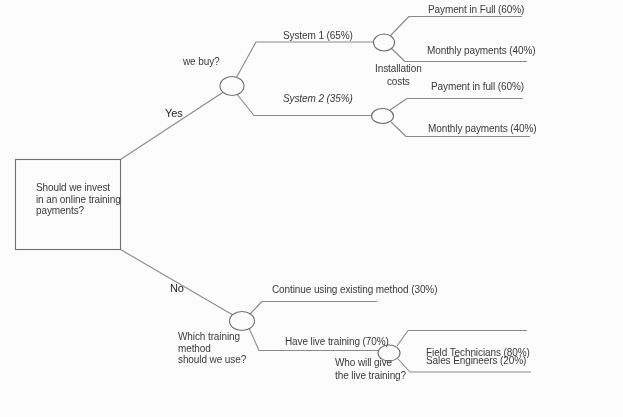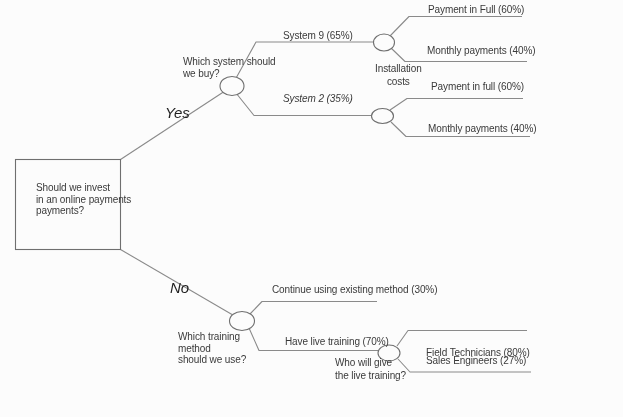--- a/index.html
+++ b/index.html
@@ -30,24 +30,23 @@
   .lbl {
     position: absolute;
     font-size: 10px;
     line-height: 11.6px;
     color: var(--text, #3a3a3a);
     white-space: nowrap;
     letter-spacing: -0.1px;
     padding-left: 11px;
   }
   .lbl.big {
-    font-size: 15px;
+    font-size: 11px;
     line-height: 14px;
     color: var(--branch_text, #1f1f1f);
-    font-style: italic;
   }
   .lbl.wide-lh { line-height: 13px; }
 </style>
 </head>
 <body>
 
 <div class="stage">
 
   <svg class="layer" width="623" height="417" viewBox="0 0 623 417">
 
@@ -68,33 +67,32 @@
 
     <ellipse class="node-shape" cx="232" cy="86" rx="12" ry="9.5"></ellipse>
     <ellipse class="node-shape" cx="384" cy="42.5" rx="10.5" ry="8.5"></ellipse>
     <ellipse class="node-shape" cx="382.5" cy="116" rx="11" ry="7.5"></ellipse>
     <ellipse class="node-shape" cx="242" cy="321" rx="12.5" ry="9.5"></ellipse>
     <ellipse class="node-shape" cx="389" cy="353" rx="11" ry="8"></ellipse>
   </svg>
 
   <div class="lbl" style="left:25px; top:182px;">
     <div>Should we invest</div>
-    <div>in an online payments</div>
+    <div>in an online training</div>
     <div>payments?</div>
   </div>
 
   <div class="lbl big" style="left:154px; top:106px;">Yes</div>
   <div class="lbl big" style="left:159px; top:281px;">No</div>
 
   <div class="lbl" style="left:172px; top:56px;">
-    <div>Which system should</div>
     <div>we buy?</div>
   </div>
 
-  <div class="lbl" style="left:272px; top:30px;">System 9 (65%)</div>
+  <div class="lbl" style="left:272px; top:30px;">System 1 (65%)</div>
   <div class="lbl" style="left:272px; top:93px;font-style:italic;">System 2 (35%)</div>
 
   <div class="lbl wide-lh" style="left:364px; top:62px;text-align:center;">
     <div>Installation</div>
     <div>costs</div>
   </div>
 
   <div class="lbl" style="left:417px; top:4px;">Payment in Full (60%)</div>
   <div class="lbl" style="left:416px; top:45px;">Monthly payments (40%)</div>
 
@@ -109,15 +107,15 @@
     <div>the live training?</div>
   </div>
 
   <div class="lbl" style="left:167px; top:331px;">
     <div>Which training</div>
     <div>method</div>
     <div>should we use?</div>
   </div>
 
   <div class="lbl" style="left:415px; top:327px;margin-top:20px;">Field Technicians (80%)</div>
-  <div class="lbl" style="left:415px; top:355px;">Sales Engineers (27%)</div>
+  <div class="lbl" style="left:415px; top:355px;">Sales Engineers (20%)</div>
 
 </div>
 
 </body></html>

